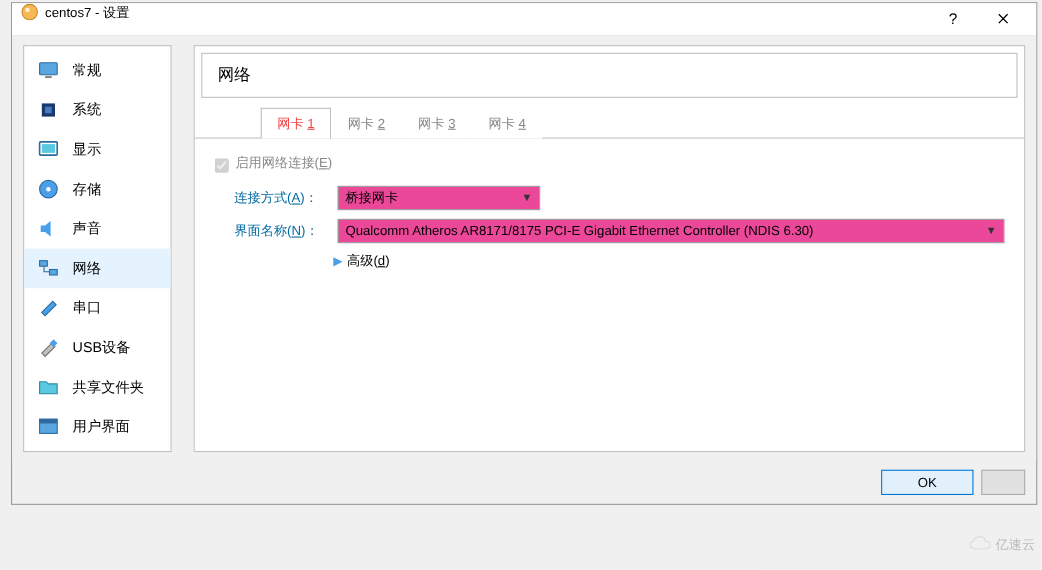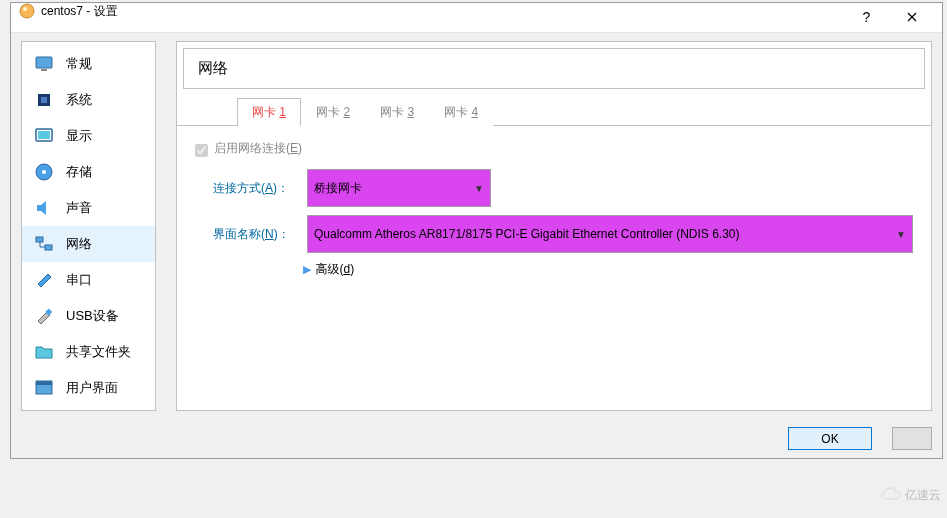--- a/index.html
+++ b/index.html
@@ -24,28 +24,28 @@
     .tab { padding: 5px 14px; font-size: 13px; color: #888; cursor: default; border: 1px solid transparent; border-bottom: none; position: relative; top: 1px; background:#fff; }
     .tab.active { color: #ef4444; border-color: #c0c0c0; background: #fff; margin-left: 48px; }
     .tab u { text-decoration: underline; }
     .tab-content { padding: 14px 18px; }
     .checkbox-row { display: flex; align-items: flex-end; gap: 6px; margin-bottom: 12px; color: #888; }
     .checkbox-row input { accent-color: #888; }
     .checkbox-row .u { text-decoration: underline; }
     .form-row { display: flex; align-items: center; gap: 6px; margin-bottom: 8px; margin-left: 18px; }
     .form-label { width: 88px; text-align: left; font-family: "SimSun","NSimSun",monospace; font-size: 13px; color: #0369a1; }
     .form-label .u { text-decoration: underline; }
-    .select { border: 1px solid #a0a0a0; background: #d946ef; height: 38px; display: flex; align-items: center; justify-content: space-between; padding: 0 6px; font-family: "NSimSun","SimSun",monospace; font-size: 13px; color: #000; }
+    .select { border: 1px solid #a0a0a0; background: #ec4899; height: 22px; display: flex; align-items: center; justify-content: space-between; padding: 0 6px; font-family: "NSimSun","SimSun",monospace; font-size: 13px; color: #000; }
     .select.small { width: 184px; }
     .select.large { width: 606px; }
     .select .arrow { font-size: 10px; color: #333; }
     .advanced-row { display: flex; align-items: center; gap: 4px; margin-left: 108px; margin-top: 6px; color: #000; }
     .advanced-row .tri { color: #4aa0e8; font-size: 11px; }
     .advanced-row .u { text-decoration: underline; }
-    .button-bar { display: flex; justify-content: flex-end; gap: 20px; padding: 8px 10px 8px 0; }
+    .button-bar { display: flex; justify-content: flex-end; gap: 7px; padding: 8px 10px 8px 0; }
     .btn { min-width: 84px; height: 23px; border: 1px solid #0078d7; background: #e1f0fb; display: flex; align-items: center; justify-content: center; font-size: 12px; cursor: default; }
     .btn.secondary { border-color: #adadad; background: #e1e1e1; min-width: 40px; }
     .watermark { position: absolute; right: 6px; bottom: 14px; display: flex; gap: 4px; color: #bbb; font-size: 13px; pointer-events: none; }
     .watermark svg { opacity: .3; }
     .dialog-outer { border:1px solid #9a9a9a; background:#f0f0f0; }
   </style>
 </head>
 <body>
 
 <div class="dialog-outer" style="margin:2px 4px 0 10px;">

